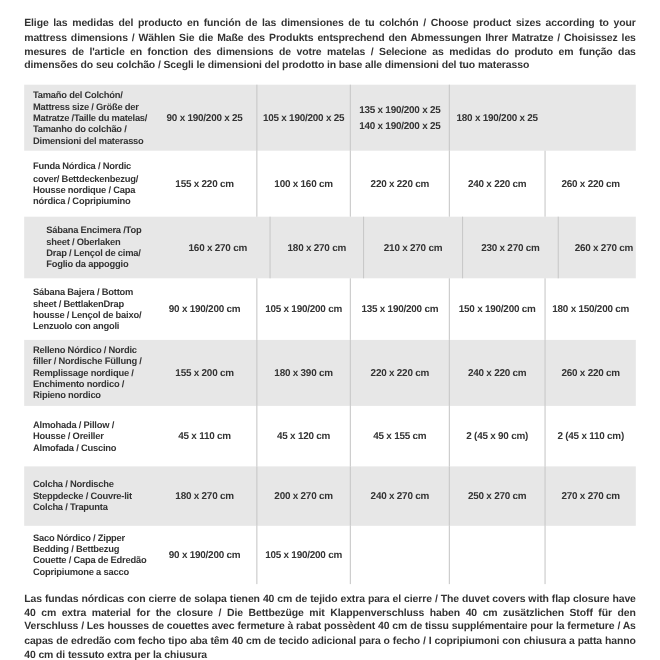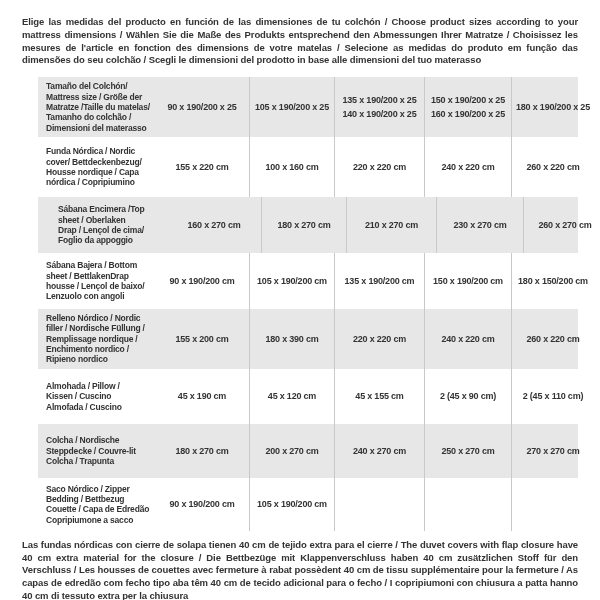--- a/index.html
+++ b/index.html
@@ -29,21 +29,20 @@
     letter-spacing: -0.1px;
     color: #333333;
   }
   .size-table {
     width: 556px;
   }
   .row {
     display: grid;
     grid-template-columns: 117px 94px 85px 90px 87px 83px;
     align-items: stretch;
-    margin-left: 16px;
   }
   .row.shaded {
     background: #e7e7e7;
   }
   .cell {
     box-sizing: border-box;
     display: flex;
     align-items: center;
   }
   .label {
@@ -98,22 +97,20 @@
     <div class="row shaded rh1">
       <div class="cell label">Tamaño del Colchón/
 Mattress size / Größe der
 Matratze /Taille du matelas/
 Tamanho do colchão /
 Dimensioni del materasso</div>
       <div class="cell val">90 x 190/200 x 25</div>
       <div class="cell val">105 x 190/200 x 25</div>
       <div class="cell val">135 x 190/200 x 25
 140 x 190/200 x 25</div>
-      <div class="cell val">150 x 190/200 x 25
-160 x 190/200 x 25</div>
       <div class="cell val">180 x 190/200 x 25</div>
     </div>
 
     <div class="row rh2">
       <div class="cell label">Funda Nórdica /  Nordic
 cover/ Bettdeckenbezug/
 Housse nordique  / Capa
 nórdica / Copripiumino</div>
       <div class="cell val">155 x 220 cm</div>
       <div class="cell val">100 x 160 cm</div>
@@ -154,23 +151,23 @@
 Ripieno nordico</div>
       <div class="cell val">155 x 200 cm</div>
       <div class="cell val">180 x 390 cm</div>
       <div class="cell val">220 x 220 cm</div>
       <div class="cell val">240 x 220 cm</div>
       <div class="cell val">260 x 220 cm</div>
     </div>
 
     <div class="row rh6">
       <div class="cell label">Almohada  / Pillow /
-Kissen / Cuscino
+Housse / Oreiller
 Almofada / Cuscino</div>
-      <div class="cell val">45 x 190 cm</div>
+      <div class="cell val">45 x 110 cm</div>
       <div class="cell val">45 x 120 cm</div>
       <div class="cell val">45 x 155 cm</div>
       <div class="cell val">2 (45 x 90 cm)</div>
       <div class="cell val">2 (45 x 110 cm)</div>
     </div>
 
     <div class="row shaded rh7">
       <div class="cell label">Colcha / Nordische
 Steppdecke / Couvre-lit
 Colcha / Trapunta</div>

